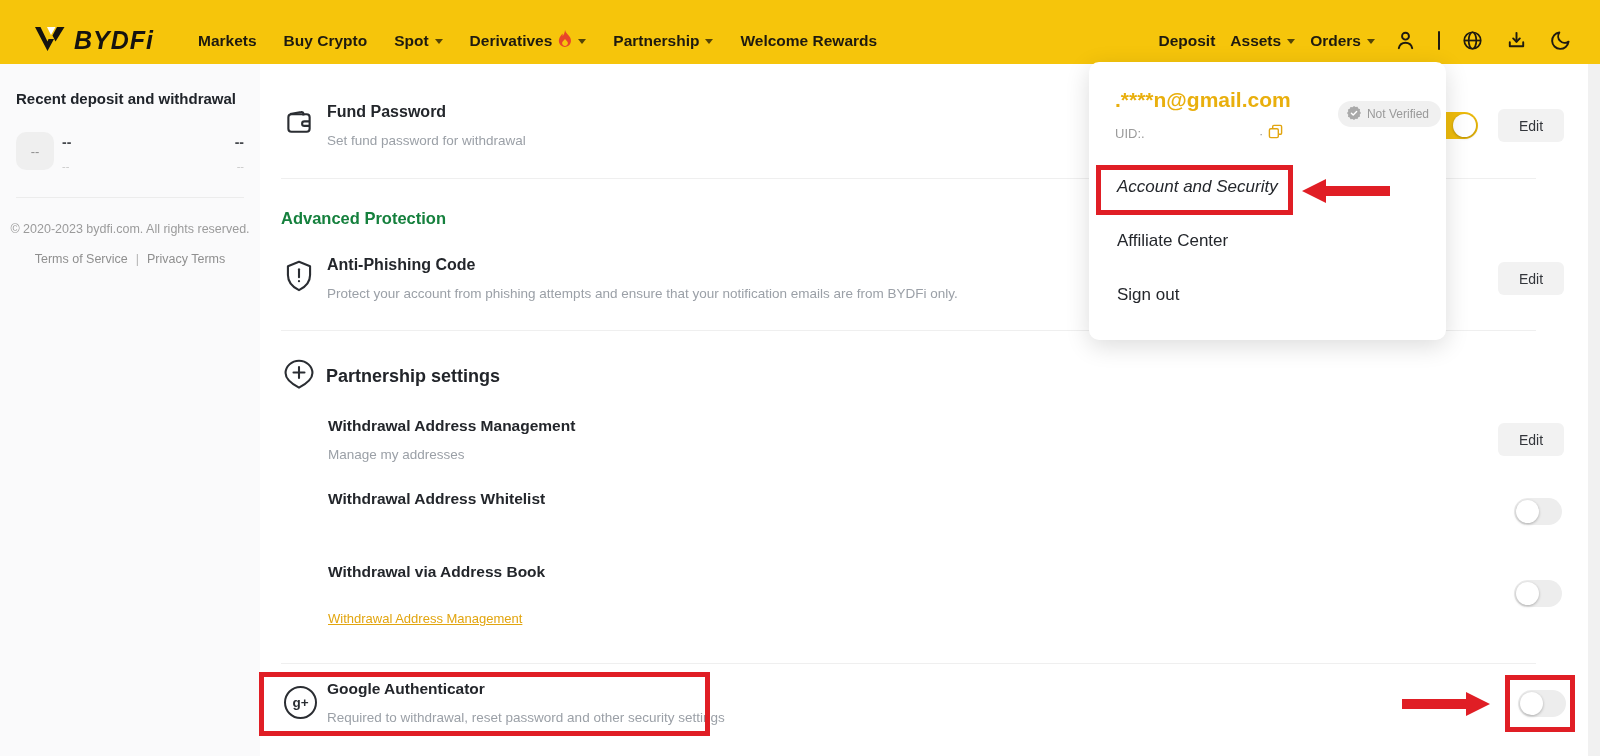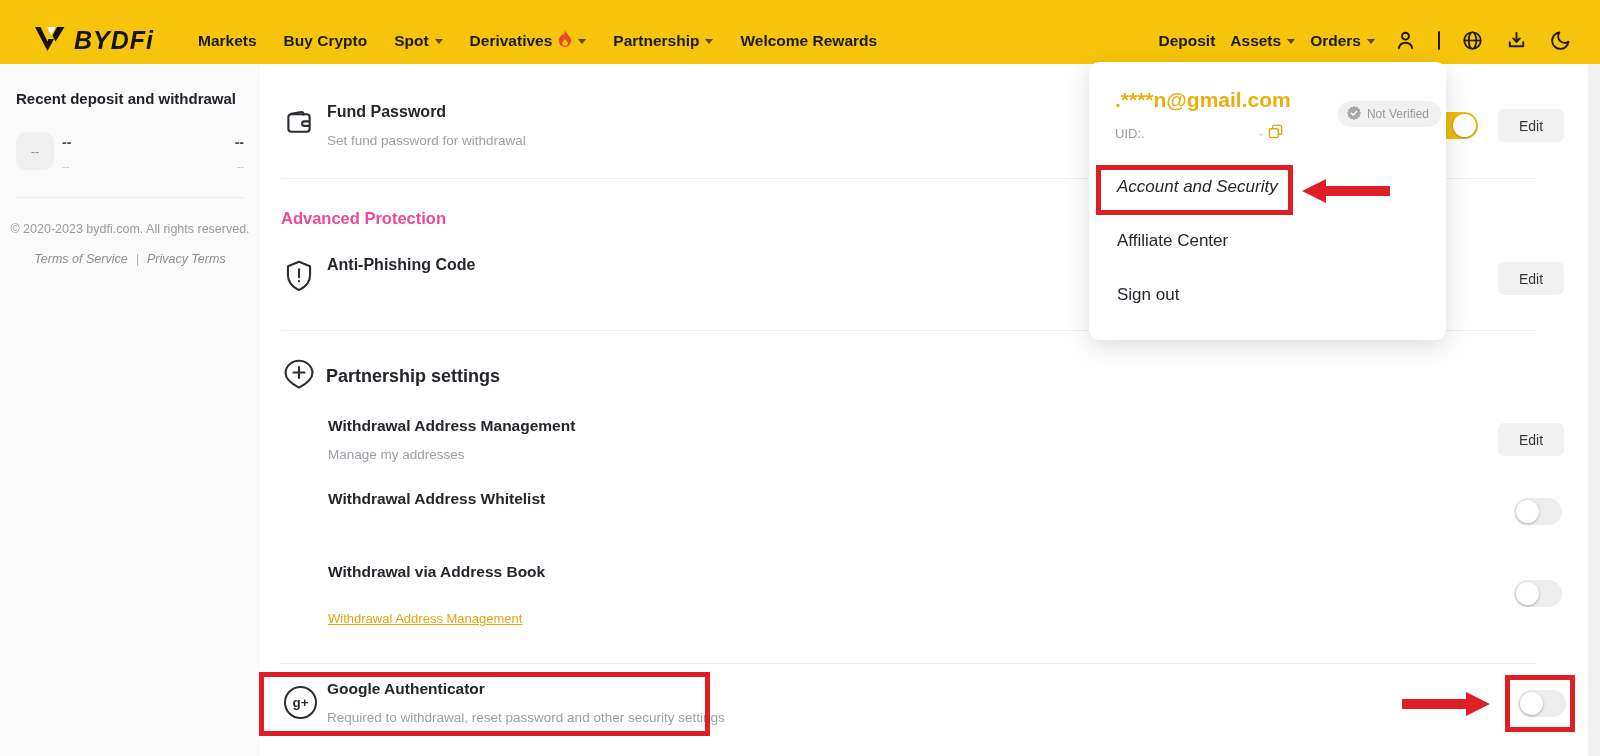--- a/index.html
+++ b/index.html
@@ -26,31 +26,31 @@
   .sidebar { position:absolute; top:64px; left:0; width:260px; height:692px; background:#FAFAFB; }
   .sb-title { position:absolute; left:16px; top:26px; font-size:15px; font-weight:700; color:#20242a; }
   .sb-box { position:absolute; left:16px; top:68px; width:38px; height:38px; border-radius:10px;
             background:#efefef; color:#8d8d8d; font-size:13px; display:flex; align-items:center; justify-content:center; }
   .sb-l1 { position:absolute; left:62px; top:70px; font-size:14px; font-weight:700; color:#45484d; }
   .sb-l1r { position:absolute; right:16px; top:70px; font-size:14px; font-weight:700; color:#45484d; }
   .sb-l2 { position:absolute; left:62px; top:96px; font-size:11px; color:#c7c7c7; }
   .sb-l2r { position:absolute; right:16px; top:96px; font-size:11px; color:#c7c7c7; }
   .sb-div { position:absolute; left:16px; right:16px; top:133px; height:1px; background:#ececec; }
   .sb-copy { position:absolute; left:0; right:0; top:158px; text-align:center; font-size:12.5px; color:#9b9b9b; }
-  .sb-terms { position:absolute; left:0; right:0; top:188px; text-align:center; font-size:12.5px; color:#8f8f8f;font-style:italic; }
+  .sb-terms { position:absolute; left:0; right:0; top:188px; text-align:center; font-size:12.5px; color:#8f8f8f; }
   .sb-terms span { cursor:pointer; }
   .sb-terms .sep { color:#b5b5b5; margin:0 8px; cursor:default; }
 
   
   .page { position:absolute; top:64px; left:260px; width:1340px; height:692px; background:#fff; }
   .abs { position:absolute; }
   .row-title { font-size:16px; font-weight:700; color:#23262b; }
   .row-title-sm { font-size:15.5px; font-weight:700; color:#23262b; }
   .row-desc { font-size:13.5px; color:#9ba0a7; }
-  .sec-head { font-size:16.5px; font-weight:700; color:#ec4899; }
+  .sec-head { font-size:16.5px; font-weight:700; color:#15803d; }
   .big-head { font-size:18px; font-weight:700; color:#22252a; }
   .hr { position:absolute; left:21px; width:1255px; height:1px; background:#efefef; }
   .gold-link { font-size:13px; color:#E2A50F; text-decoration:underline; cursor:pointer; }
   .edit-btn { position:absolute; left:1238px; width:66px; height:33px; background:#f2f2f2;
               border:none; border-radius:6px; font-size:14px; color:#33363b; cursor:pointer;
               font-family:"Liberation Sans",sans-serif; display:flex; align-items:center; justify-content:center; }
   .toggle { position:absolute; width:48px; height:27px; border-radius:14px; background:#ededed; cursor:pointer; }
   .toggle .knob { position:absolute; top:2px; left:2px; width:23px; height:23px; border-radius:50%;
                   background:#fff; box-shadow:0 1px 3px rgba(0,0,0,.28); }
   .toggle.on { background:#F0BD0C; }
@@ -200,20 +200,21 @@
     <div class="abs sec-head" style="left:21px; top:145px;">Advanced Protection</div>
 
     <span class="abs icon-col" style="left:24px; top:196px;">
       <svg width="30" height="32" viewBox="0 0 24 26" fill="none" stroke="#2a2d32" stroke-width="1.7" stroke-linejoin="round">
           <path d="M12 1.5 21 5v7.2c0 5.6-3.8 9.8-9 12.3-5.2-2.5-9-6.7-9-12.3V5Z"></path>
           <path d="M12 7.5v6.5" stroke-linecap="round"></path>
           <circle cx="12" cy="17.2" r="0.9" fill="#2a2d32" stroke="none"></circle>
         </svg>
     </span>
     <div class="abs row-title" style="left:67px; top:192px;">Anti-Phishing Code</div>
+    <div class="abs row-desc" style="left:67px; top:222px;">Protect your account from phishing attempts and ensure that your notification emails are from BYDFi only.</div>
     <button class="edit-btn" style="top:198px;">Edit</button>
 
     <div class="hr" style="top:266px;"></div>
 
     <span class="abs icon-col" style="left:23px; top:295px;">
       <svg width="32" height="33" viewBox="0 0 26 27" fill="none" stroke="#2a2d32" stroke-width="1.7" stroke-linejoin="round">
           <path d="M13 1.5a11 11 0 0 1 11 11c0 4.6-4.3 9.2-11 13-6.7-3.8-11-8.4-11-13a11 11 0 0 1 11-11Z" transform="scale(1 0.92)"></path>
           <path d="M13 7v9M8.5 11.5h9" stroke-linecap="round" transform="translate(0 -0.5)"></path>
         </svg>
     </span>

